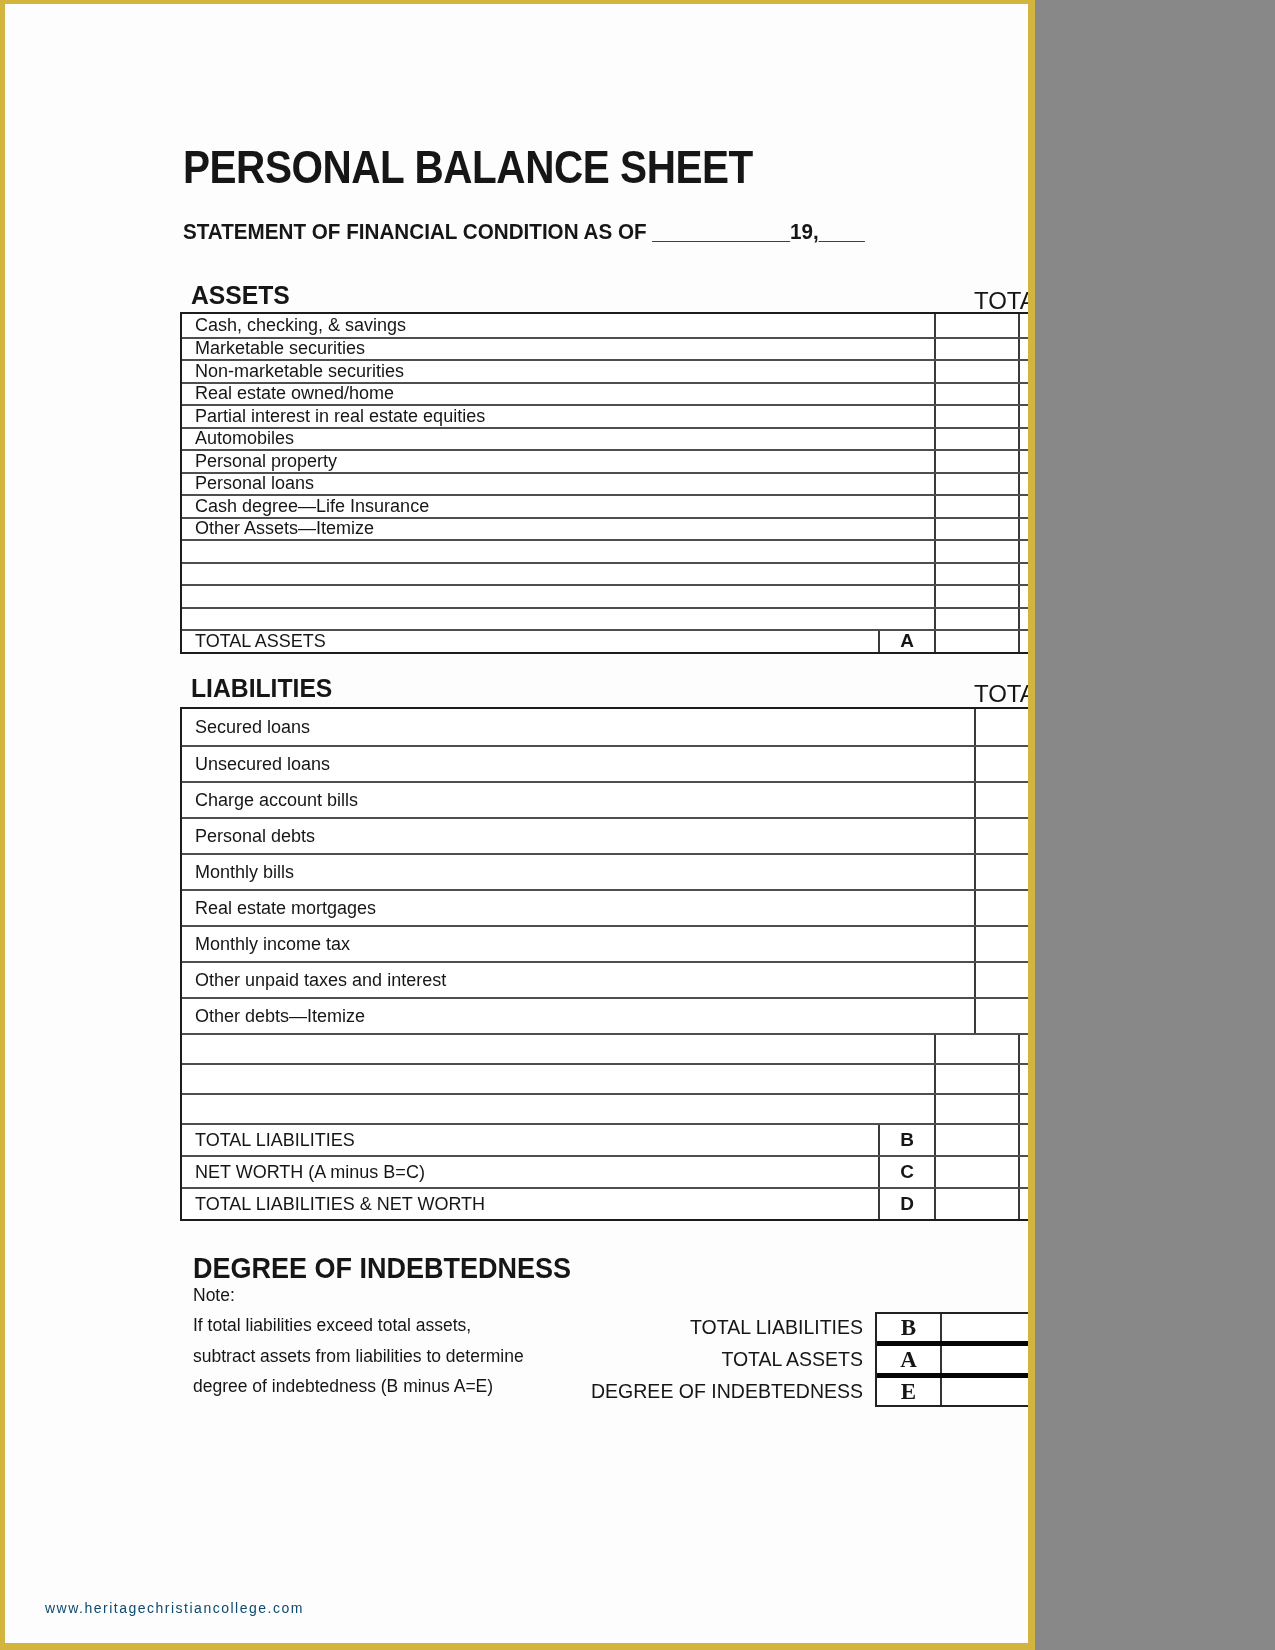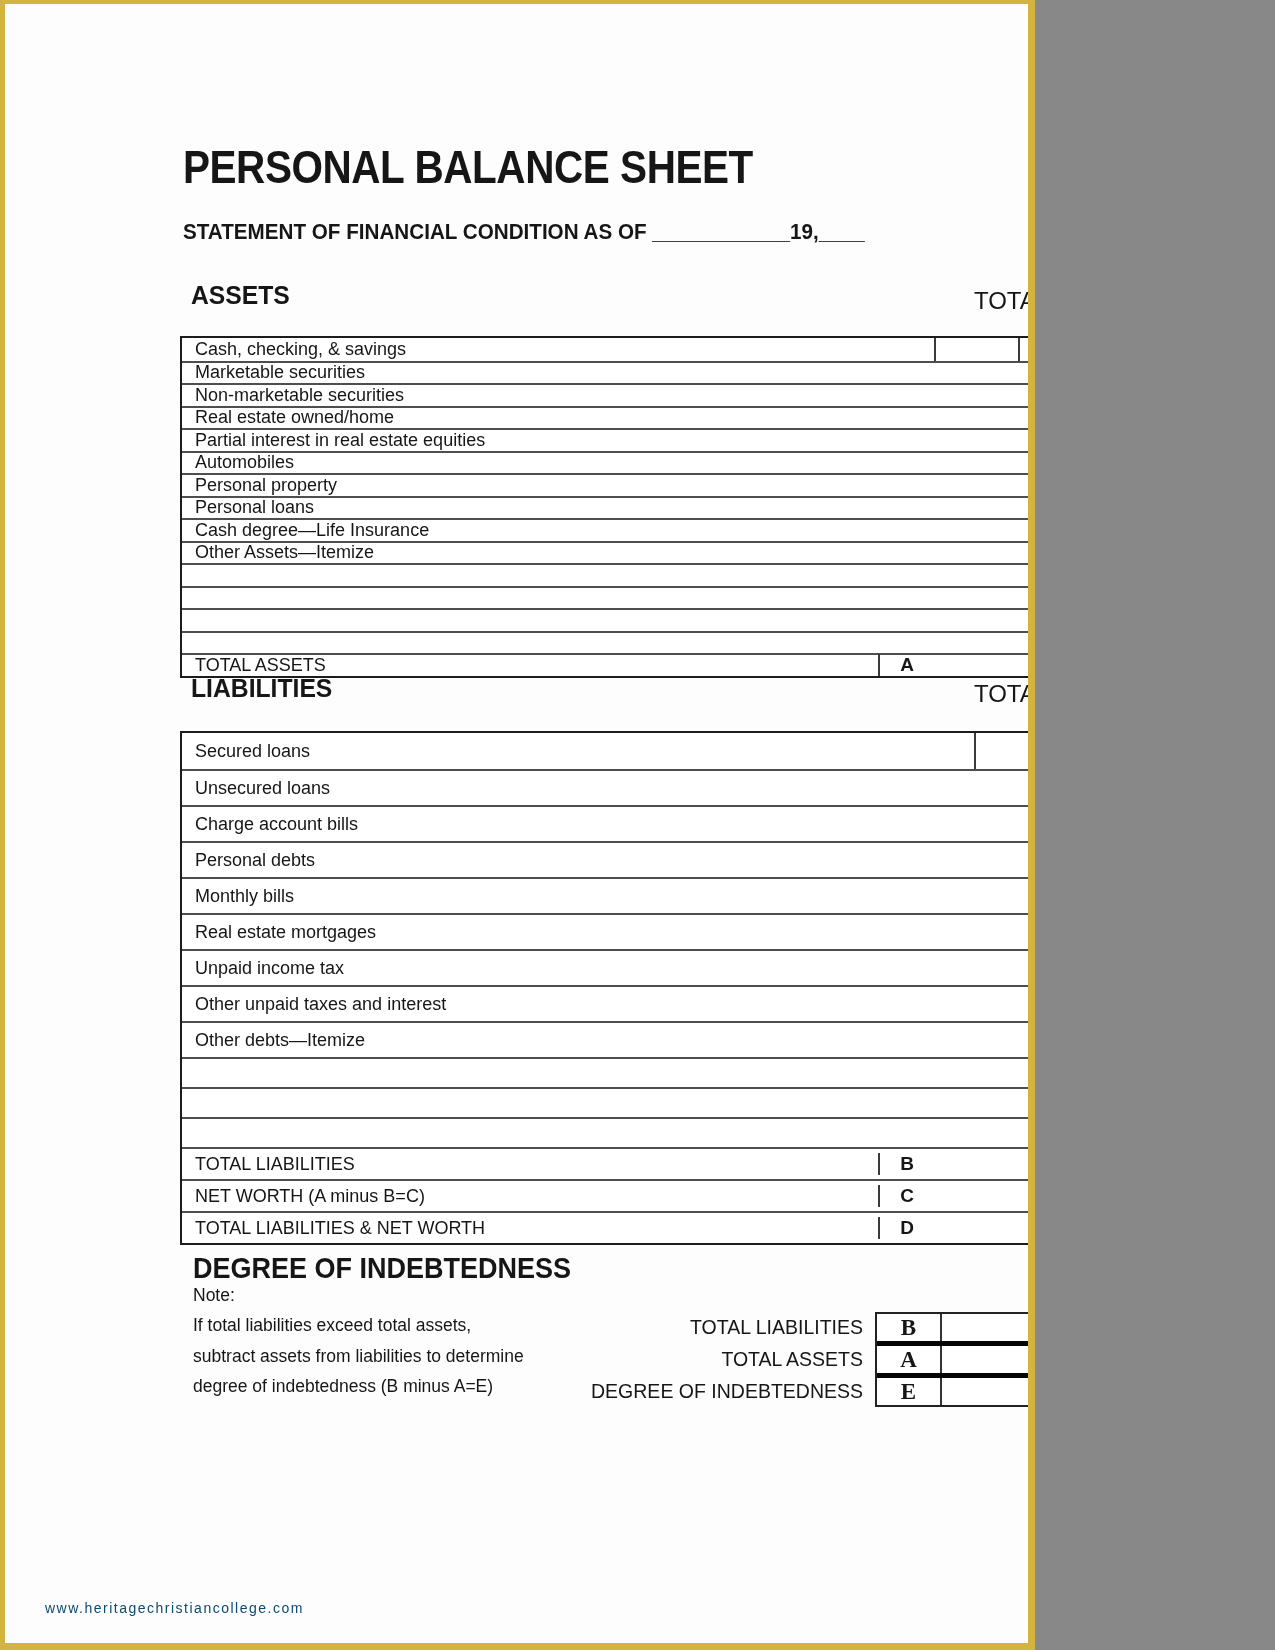--- a/index.html
+++ b/index.html
@@ -34,24 +34,24 @@
   .totals-head{
     width:171px;text-align:center;
     font-size:24px;font-weight:normal;line-height:26px;margin-top:6px;
   }
   
   .tbl{
     position:absolute;left:175px;width:925px;
     box-sizing:border-box;
     border:2px solid #1c1c1c;
     background:#fff;
-    display:flex;flex-direction:column;margin-top:24px;
+    display:flex;flex-direction:column;
   }
   .trow{display:flex;box-sizing:border-box;}
-  .trow + .trow{border-top:2px solid #4e4e4e;align-items:center;}
+  .trow + .trow{border-top:2px solid #4e4e4e;}
   .lcell{
     flex:0 0 752px;box-sizing:border-box;
     padding-left:13px;
     display:flex;align-items:center;
     font-size:18px;white-space:nowrap;
   }
   .lcell-total{
     flex:0 0 696px;box-sizing:border-box;
     padding-left:13px;
     display:flex;align-items:center;
@@ -221,21 +221,21 @@
         <div class="lcell">Monthly bills</div>
         <div class="mcell1"></div>
         <div class="mcell2"></div>
       </div>
     <div class="trow item">
         <div class="lcell">Real estate mortgages</div>
         <div class="mcell1"></div>
         <div class="mcell2"></div>
       </div>
     <div class="trow item">
-        <div class="lcell">Unpaid income tax</div>
+        <div class="lcell">Monthly income tax</div>
         <div class="mcell1"></div>
         <div class="mcell2"></div>
       </div>
     <div class="trow item">
         <div class="lcell">Other unpaid taxes and interest</div>
         <div class="mcell1"></div>
         <div class="mcell2"></div>
       </div>
     <div class="trow item">
         <div class="lcell">Other debts—Itemize</div>

